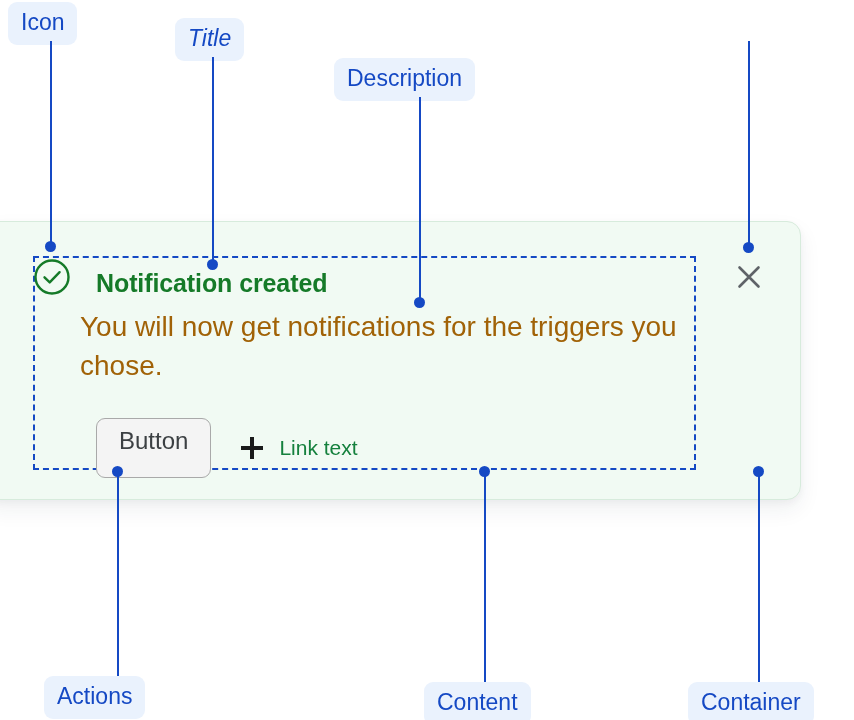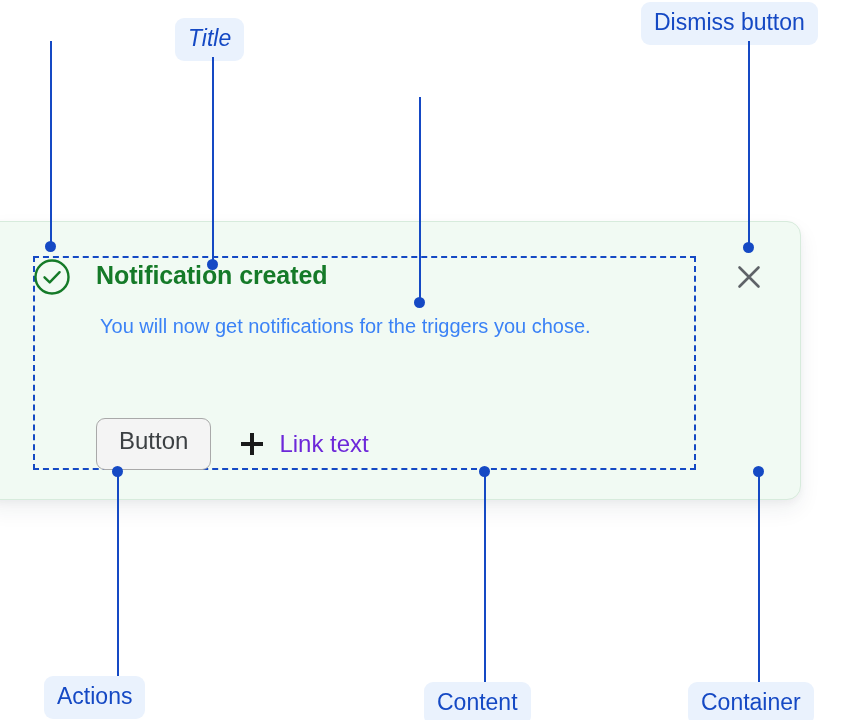--- a/index.html
+++ b/index.html
@@ -79,61 +79,61 @@
     position: absolute;
     left: 33px;
     top: 258px;
     width: 38px;
     height: 38px;
   }
 
   .toast-title {
     position: absolute;
     left: 96px;
-    top: 261px;
+    top: 269px;
     font-size: 25px;
     font-weight: bold;
     color: #157a28;
     letter-spacing: -0.1px;
   }
 
   .toast-desc {
     position: absolute;
-    left: 100px;
+    left: 80px;
     top: 307px;
     width: 600px;
-    font-size: 20px;
+    font-size: 28px;
     line-height: 39px;
-    color: #3b82f6;
+    color: #a16207;
   }
 
   .actions-row {
     position: absolute;
     left: 96px;
     top: 418px;
     display: flex;
     align-items: center;
   }
   .action-button {
     background: #f4f4f4;
     border: 1px solid #a9a9a9;
     border-radius: 9px;
     color: #3c4043;
     font-size: 24px;
     font-family: "Liberation Sans", sans-serif;
-    padding: 10px 22px 16px 22px;
+    padding: 10px 22px 24px 22px;
     cursor: pointer;
     line-height: 1;
   }
   .action-link {
     display: flex;
     align-items: center;
     margin-left: 30px;
-    color: #6d28d9;
-    font-size: 24px;
+    color: #15803d;
+    font-size: 21px;
     cursor: pointer;
     white-space: nowrap;
   }
   .plus-icon {
     display: inline-block;
     margin-right: 16px;
     position: relative;
     width: 22px;
     height: 22px;
   }
@@ -189,31 +189,32 @@
       <span>Link text</span>
     </span>
   </div>
 
   <button class="dismiss-button">
     <svg width="36" height="36" viewBox="0 0 36 36" aria-hidden="true">
       <path d="M8.5 8.5 L27.5 27.5 M27.5 8.5 L8.5 27.5" stroke="#5f6368" stroke-width="2.6" stroke-linecap="round"></path>
     </svg>
   </button>
 
+  <div class="pill" style="left:8px; top:2px;">Icon</div>
   <div class="leader" style="left:50px; top:41px; height:205px;"></div>
   <div class="dot" style="left:45px; top:241px;"></div>
 
   <div class="pill" style="left:175px; top:18px;font-style:italic;">Title</div>
   <div class="leader" style="left:212px; top:57px; height:207px;"></div>
   <div class="dot" style="left:207px; top:259px;"></div>
 
+  <div class="pill" style="left:334px; top:58px;">Description</div>
   <div class="leader" style="left:419px; top:97px; height:205px;"></div>
   <div class="dot" style="left:414px; top:297px;"></div>
 
-  <div class="pill" style="left:641px; top:2px;">Dismiss button</div>
   <div class="leader" style="left:748px; top:41px; height:206px;"></div>
   <div class="dot" style="left:743px; top:242px;"></div>
 
   <div class="pill" style="left:44px; top:676px;">Actions</div>
   <div class="leader" style="left:117px; top:475px; height:201px;"></div>
   <div class="dot" style="left:112px; top:466px;"></div>
 
   <div class="pill" style="left:424px; top:682px;">Content</div>
   <div class="leader" style="left:484px; top:475px; height:207px;"></div>
   <div class="dot" style="left:479px; top:466px;"></div>

